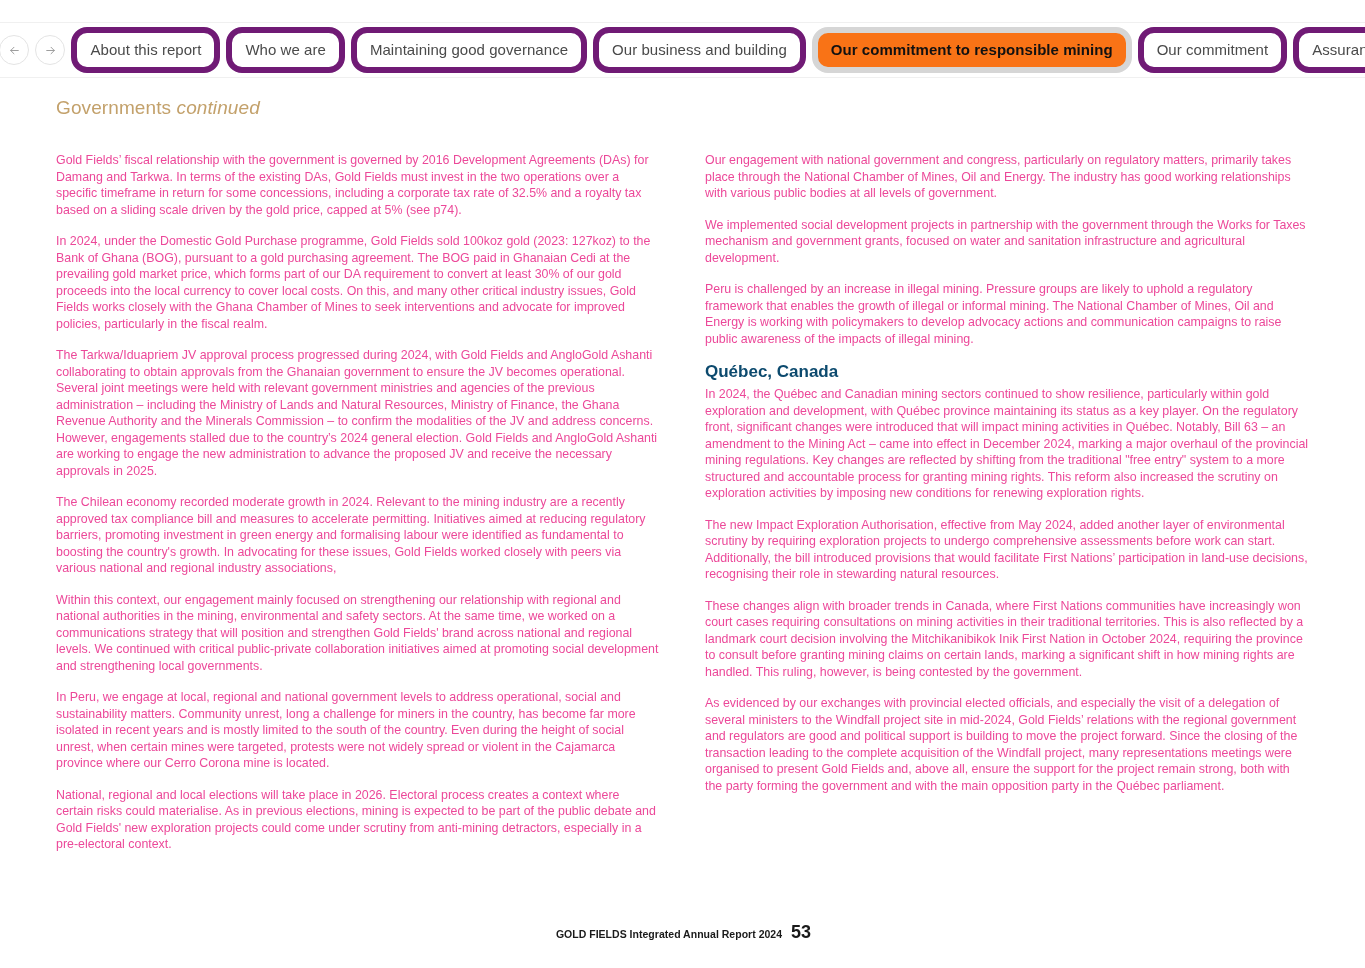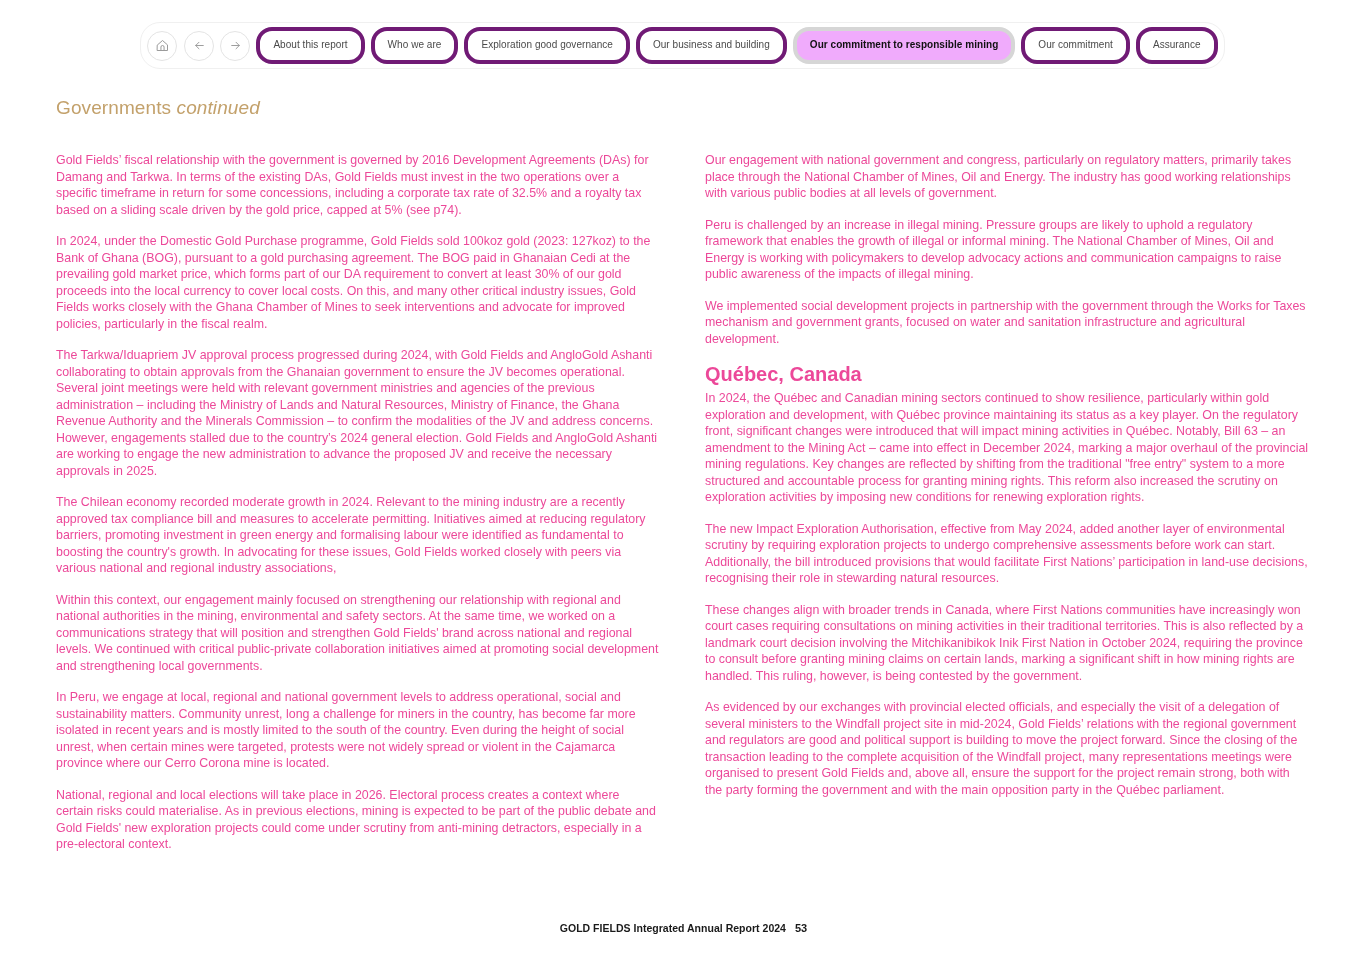--- a/index.html
+++ b/index.html
@@ -43,33 +43,33 @@
     display: flex;
     align-items: center;
     justify-content: center;
     background: #fff;
     flex: none;
   }
   .nav-circle svg { display: block; }
   .nav-circle.home { margin-right: 1px; }
 
   .nav-tab {
-    border: 4px solid #701a75;
+    border: 6px solid #701a75;
     border-radius: 16px;
     background: #ffffff;
     color: #4a4a4a;
-    font-size: 10px;
+    font-size: 15px;
     line-height: 1;
     padding: 9px 13px 10px;
     white-space: nowrap;
     font-family: "Liberation Sans", sans-serif;
     letter-spacing: 0.05px;
   }
   .nav-tab.active {
-    background: #f0abfc;
+    background: #f97316;
     border-color: #d6d6d6;
     color: #111111;
     font-weight: bold;
     text-align: center;
   }
 
   
   .page-title {
     position: absolute;
     left: 56px;
@@ -96,42 +96,42 @@
   }
   .col p {
     margin: 0 0 15px 0;
     font-size: 12.4px;
     line-height: 1.33;
     color: #ec4899;
     text-align: left;
   }
   .col h2 {
     margin: 7px 0 4px 0;
-    font-size: 20px;
+    font-size: 17px;
     line-height: 1.2;
-    color: #ec4899;
+    color: #0c4a6e;
     font-weight: bold;
   }
 
   
   .footer {
     position: absolute;
     left: 1px;
     top: 922px;
     width: 100%;
     display: flex;
     justify-content: center;
     align-items: baseline;
     gap: 9px;
     font-size: 10.5px;
     color: #1a1a1a;
     font-weight: bold;
   }
   .footer .label { font-weight: bold; letter-spacing: 0.02px; }
-  .footer .pageno { font-size: 11px; font-weight: bold; }
+  .footer .pageno { font-size: 18px; font-weight: bold; }
 </style>
 </head>
 <body>
 
 <div class="navbar-wrap">
   <div class="navbar">
 
     <div class="nav-circle home">
       <span>
         <svg width="15" height="15" viewBox="0 0 24 24" fill="none" stroke="#9b9b9b" stroke-width="1.6" stroke-linecap="round" stroke-linejoin="round">
@@ -154,21 +154,21 @@
       <span>
         <svg width="13" height="13" viewBox="0 0 24 24" fill="none" stroke="#9b9b9b" stroke-width="1.8" stroke-linecap="round" stroke-linejoin="round">
           <line x1="5" y1="12" x2="19" y2="12"></line>
           <polyline points="13,6 19,12 13,18"></polyline>
         </svg>
       </span>
     </div>
 
     <div class="nav-tab">About this report</div>
     <div class="nav-tab">Who we are</div>
-    <div class="nav-tab">Exploration good governance</div>
+    <div class="nav-tab">Maintaining good governance</div>
     <div class="nav-tab">Our business and building</div>
     <div class="nav-tab active">Our commitment to responsible mining</div>
     <div class="nav-tab">Our commitment</div>
     <div class="nav-tab">Assurance</div>
   </div>
 </div>
 
 <div class="page-title">
   <span>Governments</span>
   <span class="cont">continued</span>
@@ -183,22 +183,22 @@
 
     <p>The Chilean economy recorded moderate growth in 2024. Relevant to the mining industry are a recently approved tax compliance bill and measures to accelerate permitting. Initiatives aimed at reducing regulatory barriers, promoting investment in green energy and formalising labour were identified as fundamental to boosting the country's growth. In advocating for these issues, Gold Fields worked closely with peers via various national and regional industry associations,</p>
     <p>Within this context, our engagement mainly focused on strengthening our relationship with regional and national authorities in the mining, environmental and safety sectors. At the same time, we worked on a communications strategy that will position and strengthen Gold Fields' brand across national and regional levels. We continued with critical public-private collaboration initiatives aimed at promoting social development and strengthening local governments.</p>
 
     <p>In Peru, we engage at local, regional and national government levels to address operational, social and sustainability matters. Community unrest, long a challenge for miners in the country, has become far more isolated in recent years and is mostly limited to the south of the country. Even during the height of social unrest, when certain mines were targeted, protests were not widely spread or violent in the Cajamarca province where our Cerro Corona mine is located.</p>
     <p>National, regional and local elections will take place in 2026. Electoral process creates a context where certain risks could materialise. As in previous elections, mining is expected to be part of the public debate and Gold Fields' new exploration projects could come under scrutiny from anti-mining detractors, especially in a pre-electoral context.</p>
   </div>
 
   <div class="col">
     <p>Our engagement with national government and congress, particularly on regulatory matters, primarily takes place through the National Chamber of Mines, Oil and Energy. The industry has good working relationships with various public bodies at all levels of government.</p>
+    <p>We implemented social development projects in partnership with the government through the Works for Taxes mechanism and government grants, focused on water and sanitation infrastructure and agricultural development.</p>
     <p>Peru is challenged by an increase in illegal mining. Pressure groups are likely to uphold a regulatory framework that enables the growth of illegal or informal mining. The National Chamber of Mines, Oil and Energy is working with policymakers to develop advocacy actions and communication campaigns to raise public awareness of the impacts of illegal mining.</p>
-    <p>We implemented social development projects in partnership with the government through the Works for Taxes mechanism and government grants, focused on water and sanitation infrastructure and agricultural development.</p>
 
     <h2>Québec, Canada</h2>
     <p>In 2024, the Québec and Canadian mining sectors continued to show resilience, particularly within gold exploration and development, with Québec province maintaining its status as a key player. On the regulatory front, significant changes were introduced that will impact mining activities in Québec. Notably, Bill 63 – an amendment to the Mining Act – came into effect in December 2024, marking a major overhaul of the provincial mining regulations. Key changes are reflected by shifting from the traditional "free entry" system to a more structured and accountable process for granting mining rights. This reform also increased the scrutiny on exploration activities by imposing new conditions for renewing exploration rights.</p>
     <p>The new Impact Exploration Authorisation, effective from May 2024, added another layer of environmental scrutiny by requiring exploration projects to undergo comprehensive assessments before work can start. Additionally, the bill introduced provisions that would facilitate First Nations’ participation in land-use decisions, recognising their role in stewarding natural resources.</p>
     <p>These changes align with broader trends in Canada, where First Nations communities have increasingly won court cases requiring consultations on mining activities in their traditional territories. This is also reflected by a landmark court decision involving the Mitchikanibikok Inik First Nation in October 2024, requiring the province to consult before granting mining claims on certain lands, marking a significant shift in how mining rights are handled. This ruling, however, is being contested by the government.</p>
     <p>As evidenced by our exchanges with provincial elected officials, and especially the visit of a delegation of several ministers to the Windfall project site in mid-2024, Gold Fields’ relations with the regional government and regulators are good and political support is building to move the project forward. Since the closing of the transaction leading to the complete acquisition of the Windfall project, many representations meetings were organised to present Gold Fields and, above all, ensure the support for the project remain strong, both with the party forming the government and with the main opposition party in the Québec parliament.</p>
   </div>
 
 </div>
 

